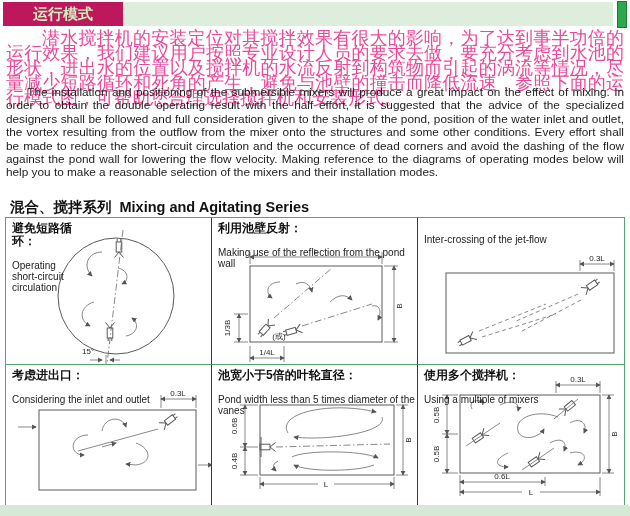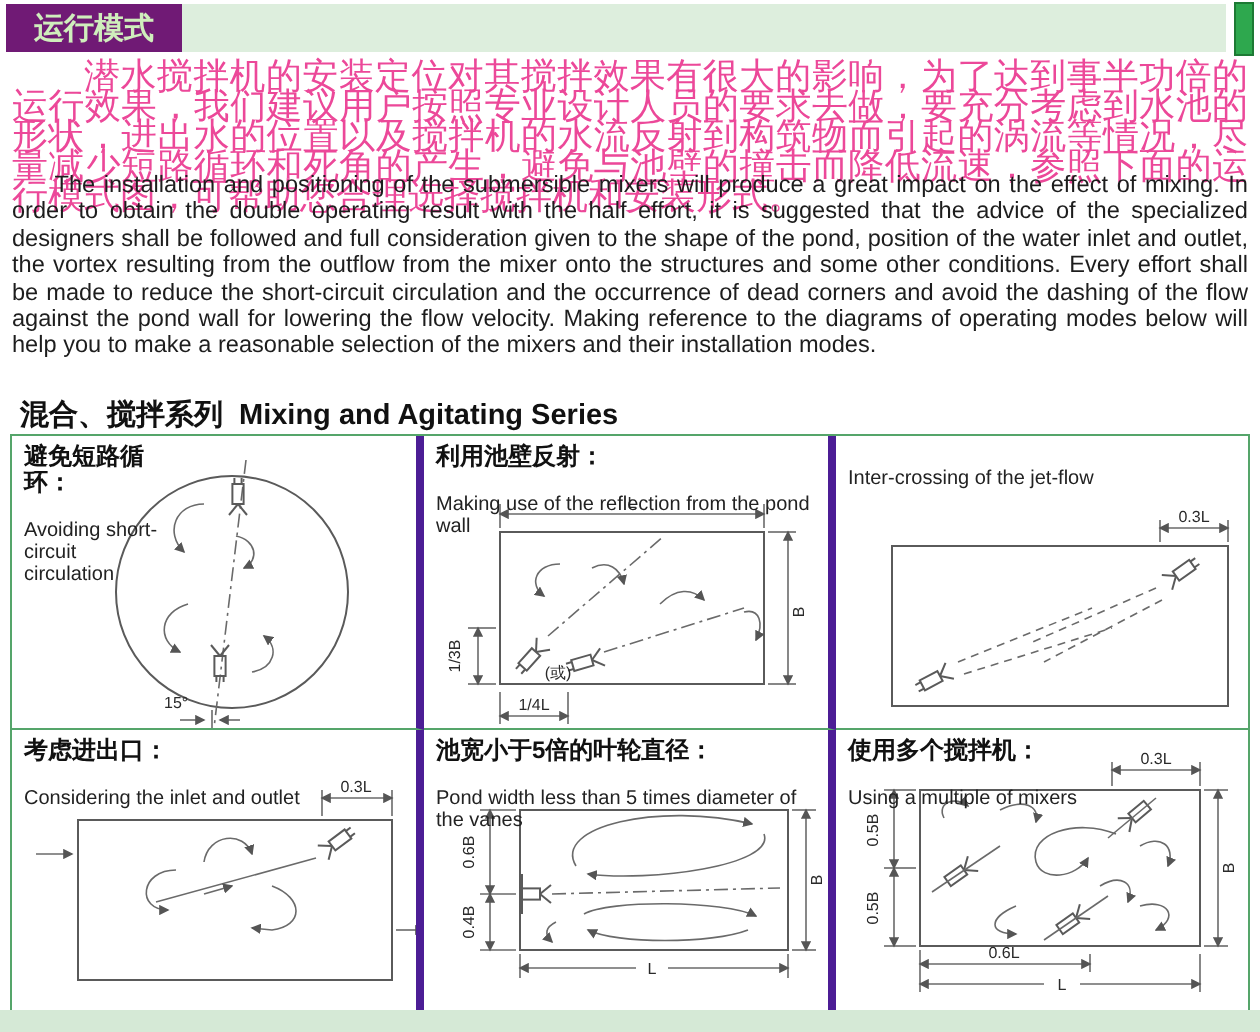--- a/index.html
+++ b/index.html
@@ -1,37 +1,37 @@
 <!DOCTYPE html>
 <html><head>
 <meta charset="utf-8">
 <style>
   html,body{margin:0;padding:0;}
   body{width:630px;height:516px;background:#ffffff;font-family:"Liberation Sans",sans-serif;}
   .page{position:relative;width:630px;height:516px;background:#fff;overflow:hidden;}
 
   
   .header-band{position:absolute;left:3px;top:2px;width:610px;height:24px;background:#ddeedd;}
-  .header-box{position:absolute;left:3px;top:2px;height:24px;background:#701a75;color:#cfeebc;
-    display:flex;align-items:center;gap:10px;padding:0 14px;font-weight:bold;font-size:15px;}
+  .header-box{position:absolute;left:3px;top:2px;height:24px;background:#be185d;color:#cfeebc;
+    display:flex;align-items:center;gap:10px;padding:0 30px;font-weight:bold;font-size:15px;}
   .accent-bar{position:absolute;left:617px;top:1px;width:8px;height:25px;background:#2ea84e;border:1px solid #1d7a34;}
 
   
   .zh-par{position:absolute;left:6px;right:6px;top:31px;margin:0;font-size:18px;line-height:15px;
     color:#ec4899;text-align:justify;text-indent:2em;}
   .en-par{position:absolute;left:6px;right:6px;top:86px;margin:0;font-size:11.8px;line-height:13.4px;
     color:#1d1d1d;text-align:justify;text-indent:1.8em;}
 
   .section-title{position:absolute;left:10px;top:198px;margin:0;font-size:14.5px;font-weight:bold;color:#111;}
   .section-title .en{margin-left:8px;}
 
   
   .modes-grid{position:absolute;left:5px;top:217px;width:618px;height:288px;border:1px solid #55a56a;
     display:grid;grid-template-columns:206px 206px 1fr;grid-template-rows:147px 1fr;background:#fff;}
-  .panel{position:relative;border-right:4px solid #4c1d95;border-bottom:1px solid #55a56a;overflow:hidden;}
+  .panel{position:relative;border-right:1px solid #4c1d95;border-bottom:1px solid #55a56a;overflow:hidden;}
   .panel:nth-child(3n){border-right:none;}
   .panel:nth-child(n+4){border-bottom:none;}
   .ptitle{position:absolute;left:6px;top:4px;z-index:2;}
   .pzh{font-size:12px;font-weight:bold;color:#111;line-height:13px;}
   .pen{font-size:10px;color:#222;line-height:11px;margin-top:12px;}
   .ptitle-narrow{width:72px;}
   .panel svg{position:absolute;left:0;top:0;}
 
   .ln{stroke:#5a5a5a;stroke-width:1;fill:none;}
   .thin{stroke:#6a6a6a;stroke-width:0.8;fill:none;}
@@ -63,21 +63,21 @@
   <p class="zh-par">潜水搅拌机的安装定位对其搅拌效果有很大的影响，为了达到事半功倍的运行效果，我们建议用户按照专业设计人员的要求去做，要充分考虑到水池的形状，进出水的位置以及搅拌机的水流反射到构筑物而引起的涡流等情况，尽量减少短路循环和死角的产生，避免与池壁的撞击而降低流速，参照下面的运行模式图，可帮助您合理选择搅拌机和安装形式。</p>
   <p class="en-par">The installation and positioning of the submersible mixers will produce a great impact on the effect of mixing. In order to obtain the double operating result with the half effort, it is suggested that the advice of the specialized designers shall be followed and full consideration given to the shape of the pond, position of the water inlet and outlet, the vortex resulting from the outflow from the mixer onto the structures and some other conditions. Every effort shall be made to reduce the short-circuit circulation and the occurrence of dead corners and avoid the dashing of the flow against the pond wall for lowering the flow velocity. Making reference to the diagrams of operating modes below will help you to make a reasonable selection of the mixers and their installation modes.</p>
 
   <h2 class="section-title"><span>混合、搅拌系列</span><span class="en">Mixing and Agitating Series</span></h2>
 
   <div class="modes-grid">
 
     <div class="panel">
       <div class="ptitle ptitle-narrow">
         <div class="pzh">避免短路循环：</div>
-        <div class="pen">Avoiding short-circuit circulation</div>
+        <div class="pen">Operating short-circuit circulation</div>
       </div>
       <svg viewBox="0 0 206 147" width="206" height="147">
         <circle class="ln" cx="110" cy="78" r="58"></circle>
         <line class="thin dashdot" x1="117" y1="12" x2="101" y2="146"></line>
         <g transform="translate(113 34) rotate(90)">
           <rect class="ln" x="-10" y="-2.8" width="10" height="5.6"></rect>
             <line class="ln" x1="-13" y1="-1.8" x2="-10" y2="-1.8"></line>
             <line class="ln" x1="-13" y1="1.8" x2="-10" y2="1.8"></line>
             <line class="ln" x1="0" y1="0" x2="5.5" y2="-4.5"></line>
             <line class="ln" x1="0" y1="0" x2="5.5" y2="4.5"></line>

